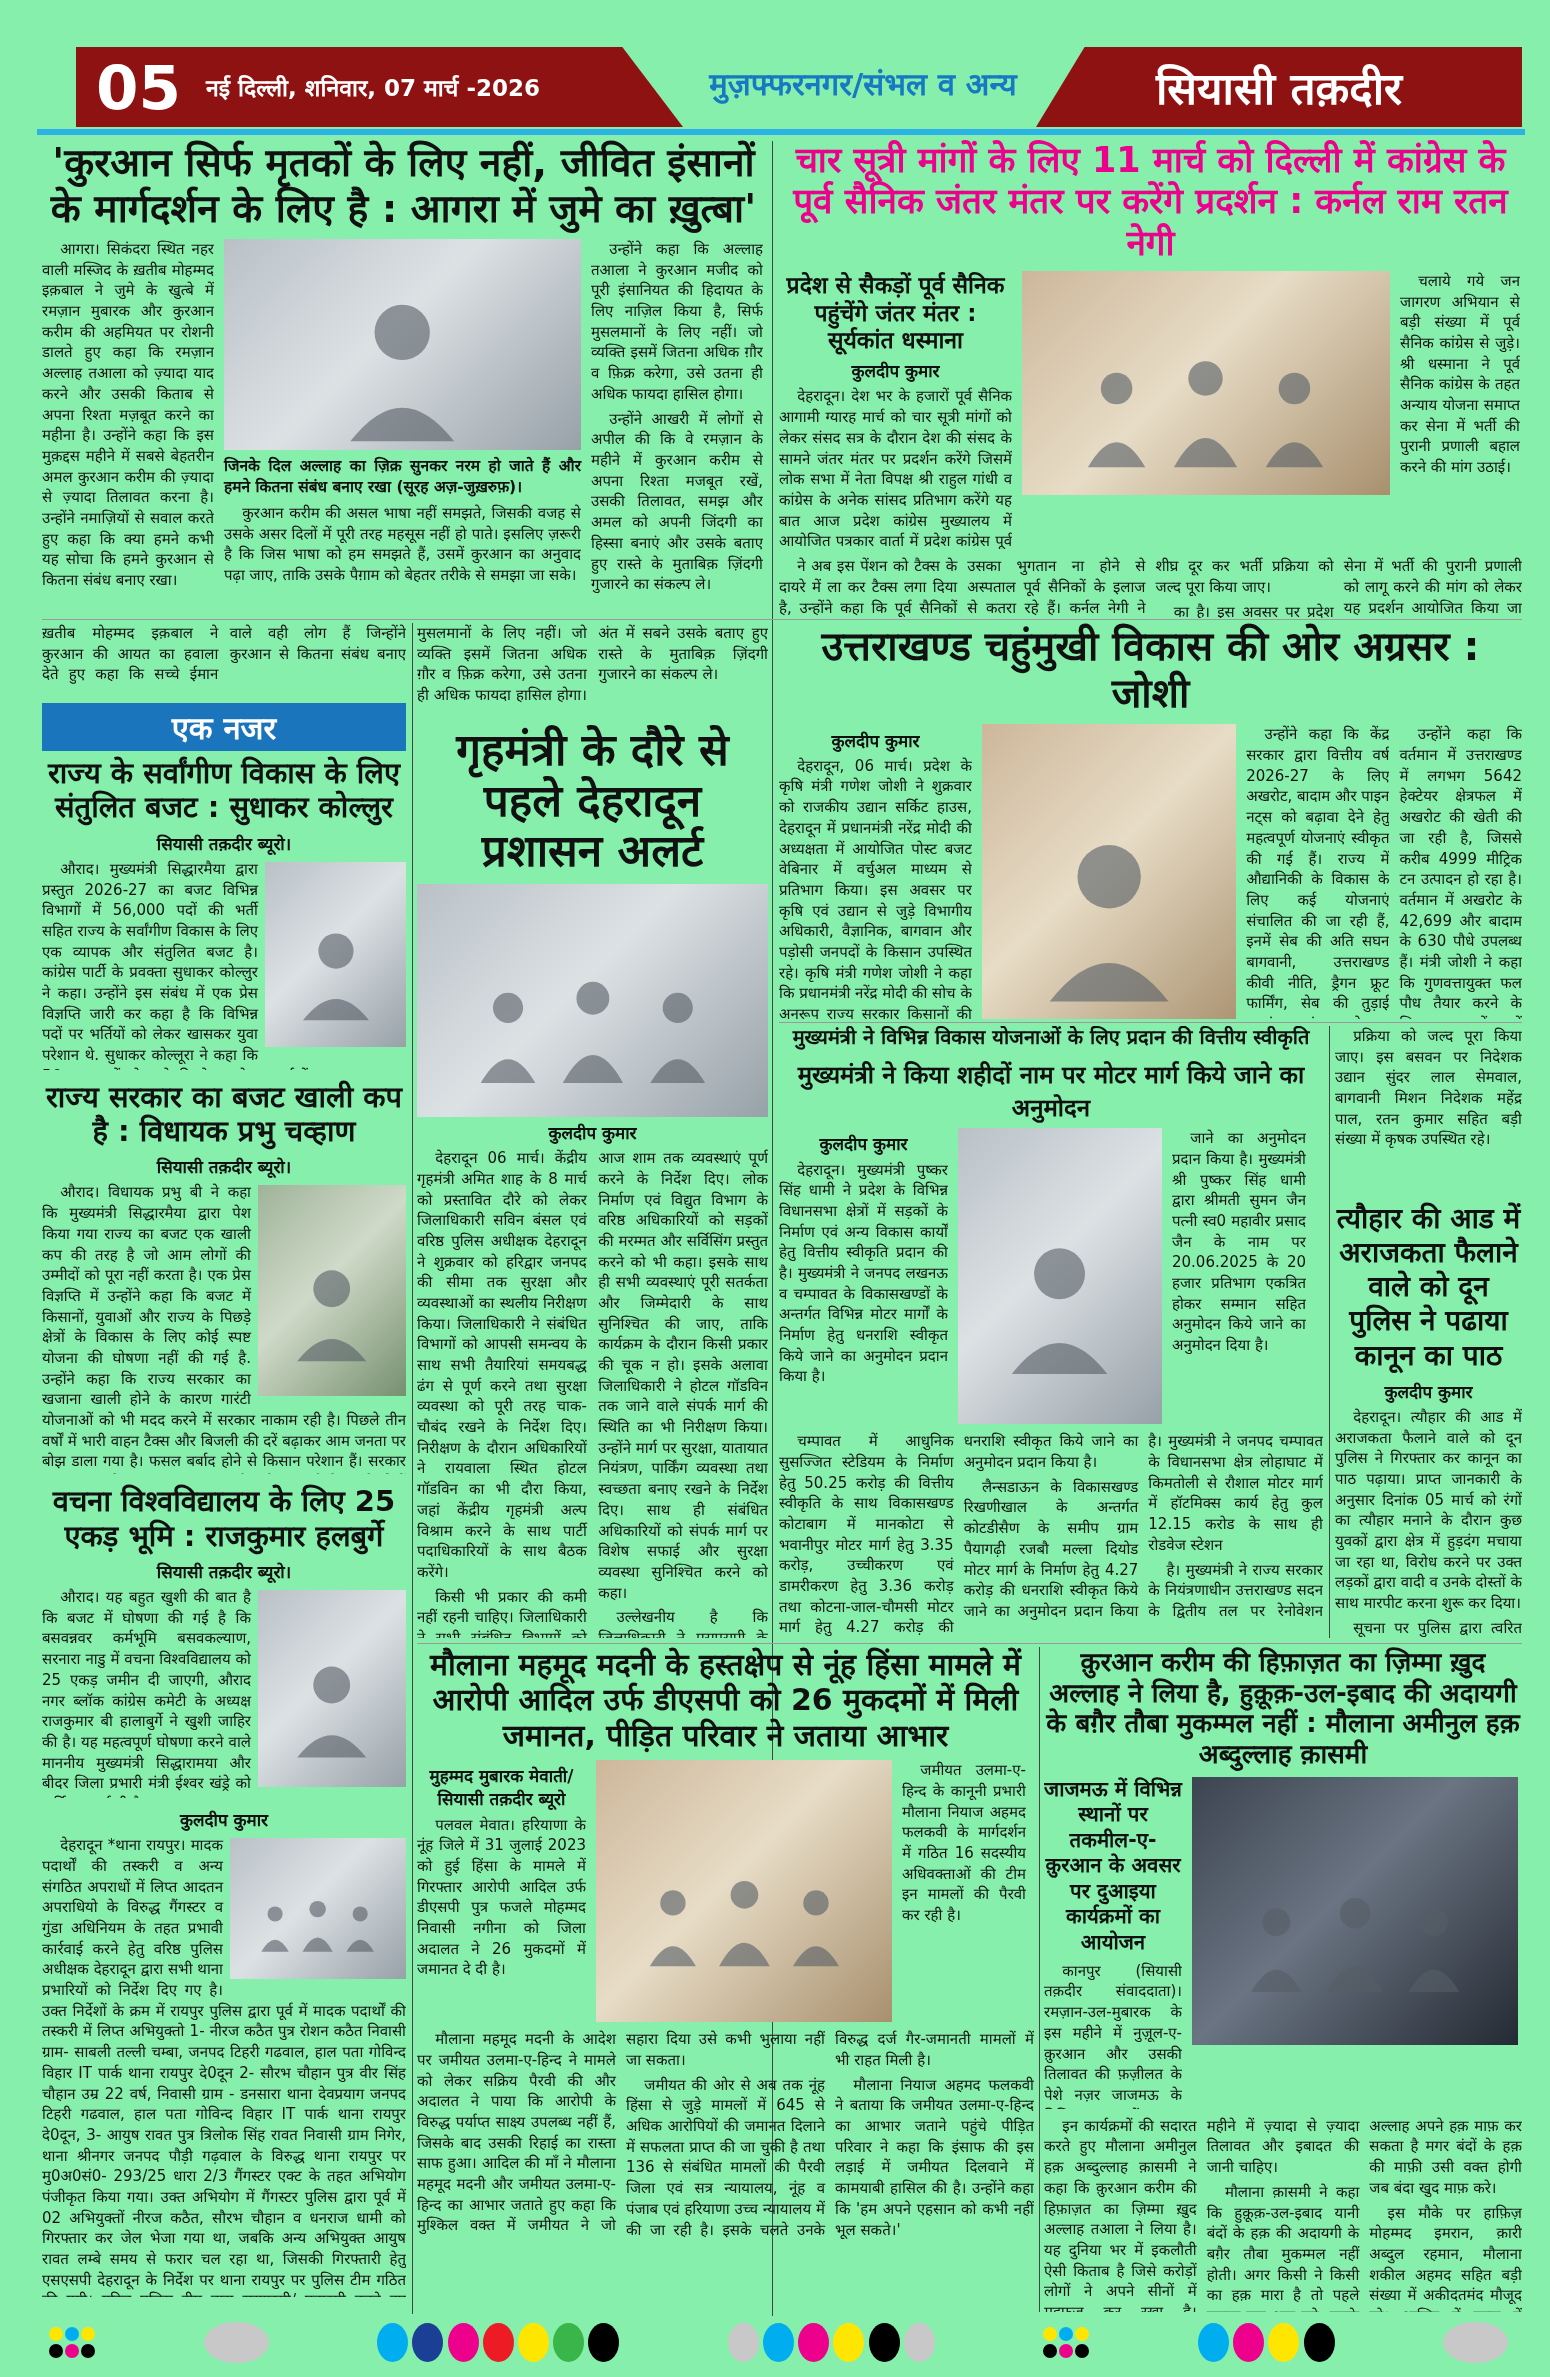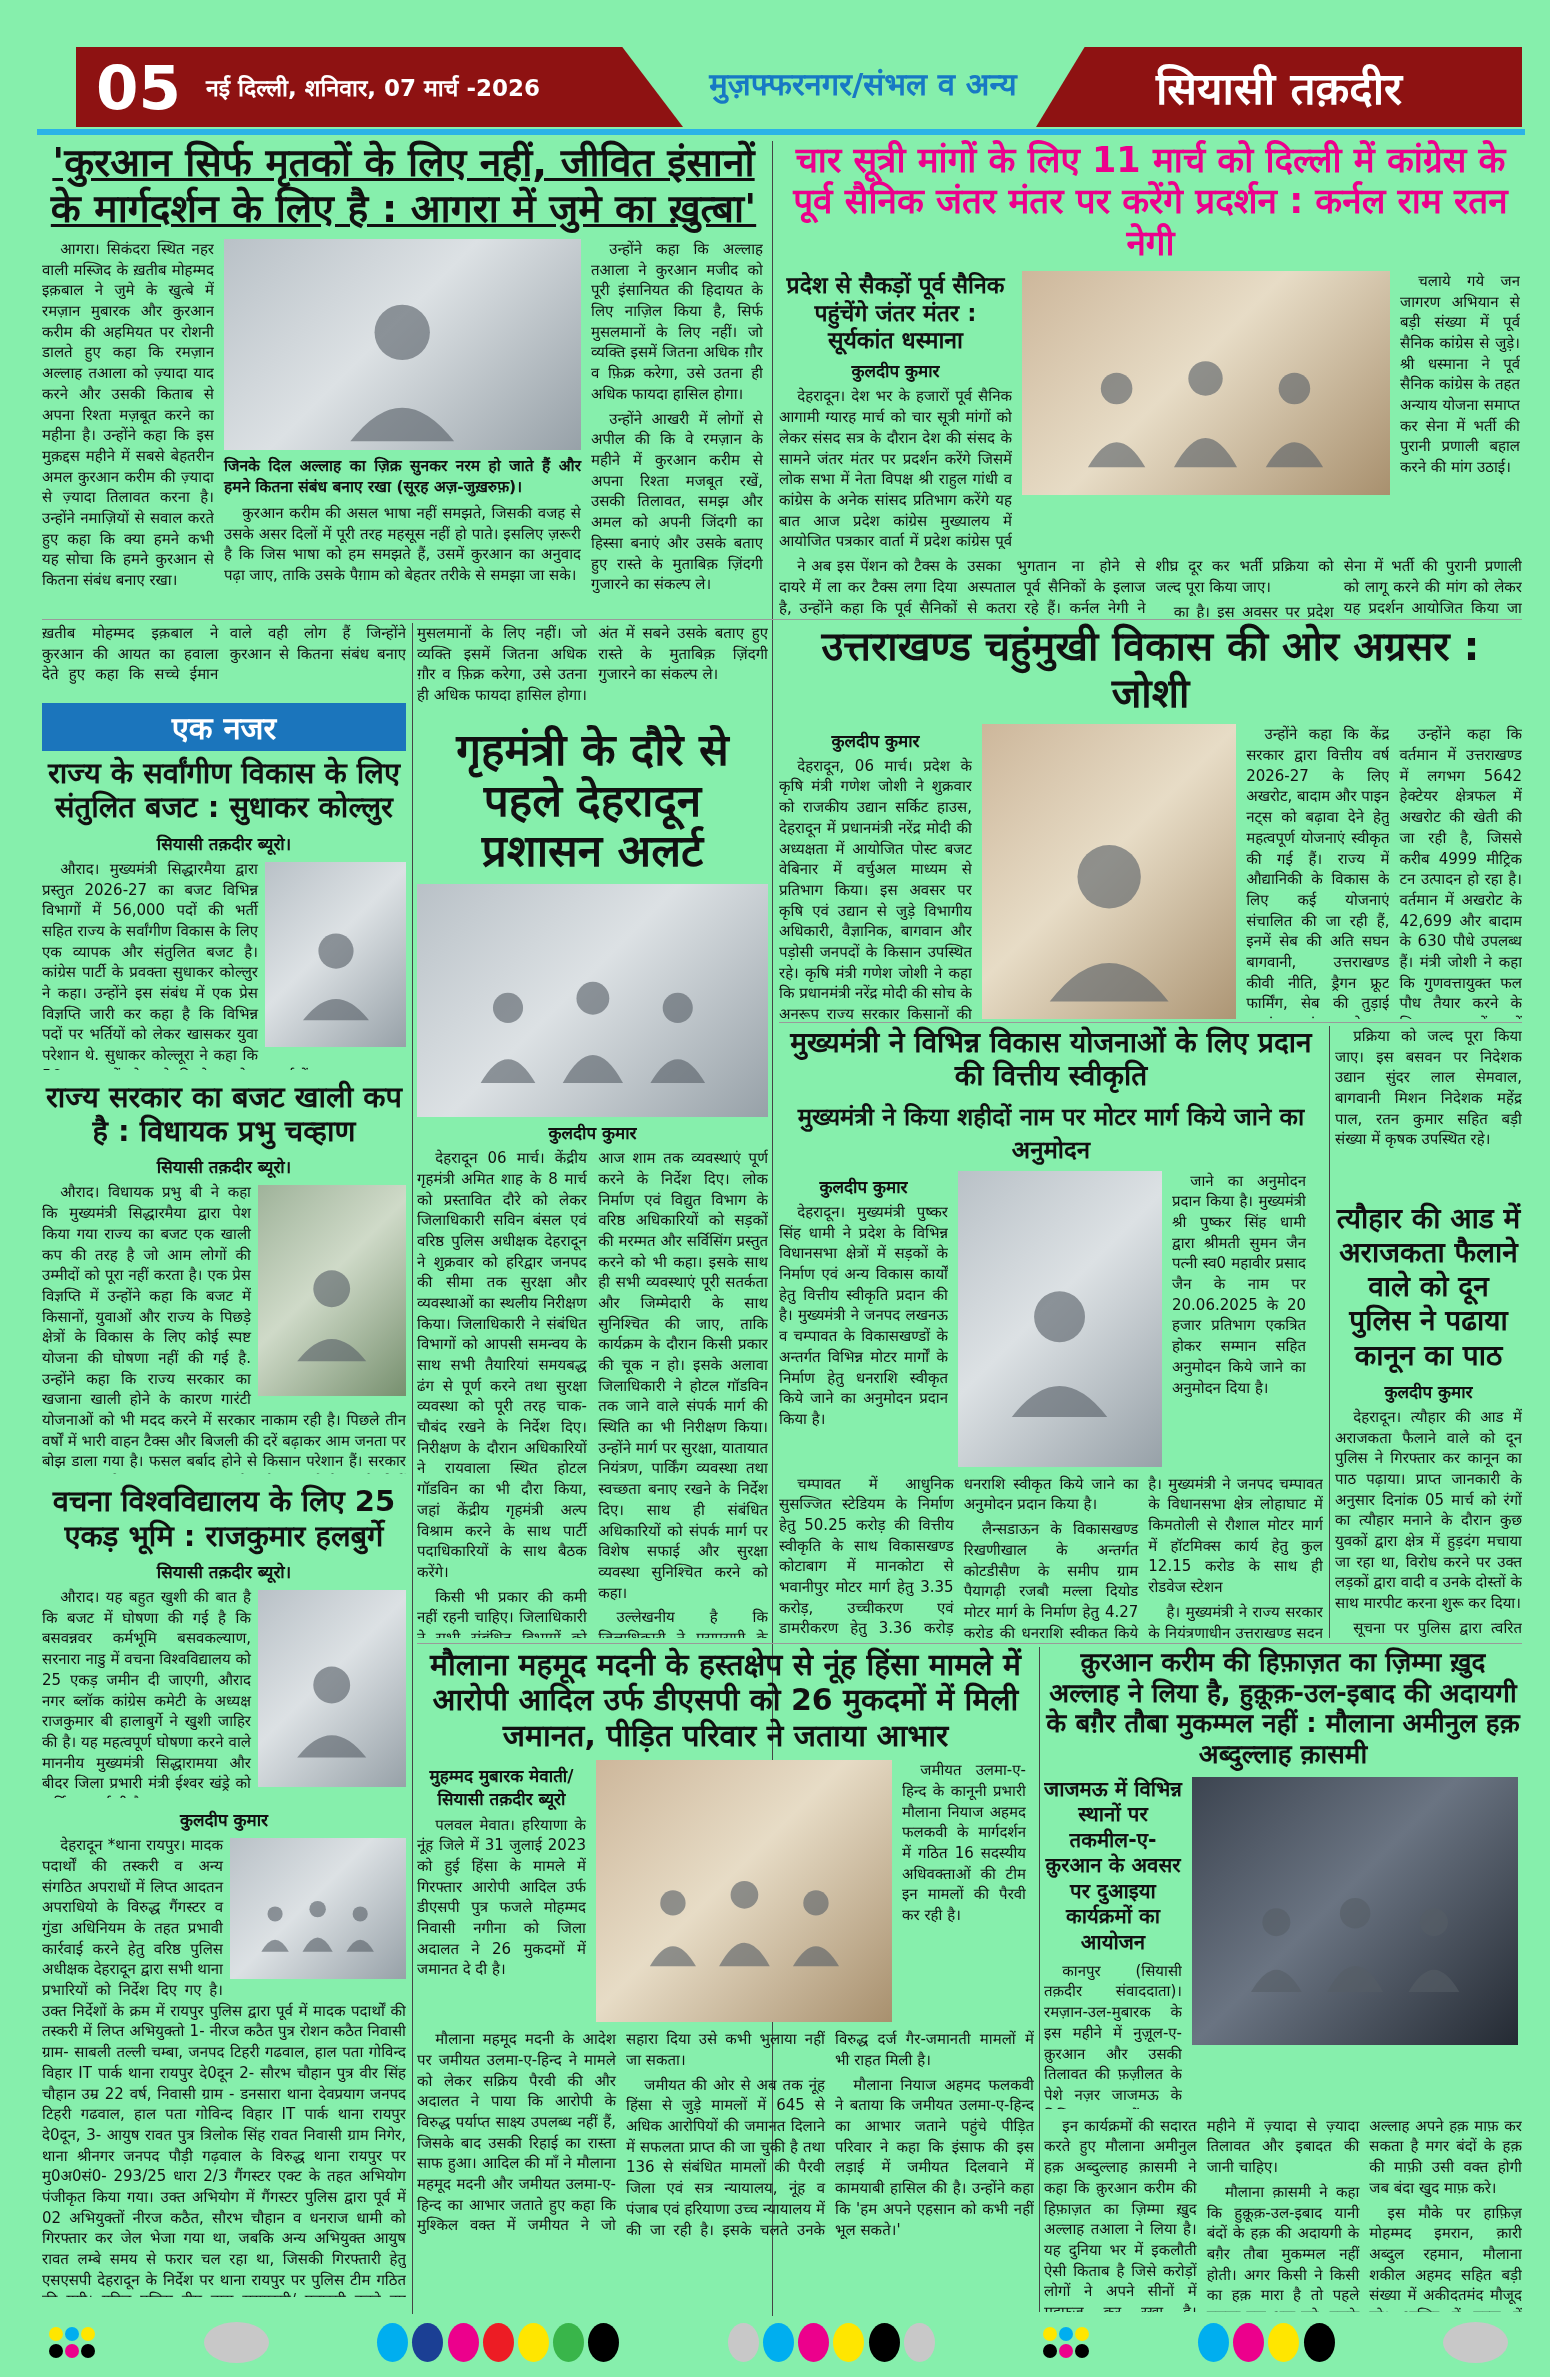--- a/index.html
+++ b/index.html
@@ -25,21 +25,21 @@
   .photo svg{position:absolute;left:0;right:0;bottom:0;margin:auto;width:78%;height:82%;opacity:.6;}
   .ph-warm{background:linear-gradient(135deg,#cdb79b,#e7dcc6 45%,#a8906e);}
   .ph-dark{background:linear-gradient(135deg,#3c4450,#6a7482 45%,#242a33);}
   .ph-green{background:linear-gradient(135deg,#9fb39a,#cfdac8 45%,#77906f);}
   .vrule{position:absolute;width:1.4px;background:#444;}
   .hrule{position:absolute;height:1.4px;background:#9a9a9a;}
   .quote{font-weight:bold;font-size:15.5px;line-height:1.35;text-align:justify;margin:5.6px 0;}
   .cont2{column-count:2;column-gap:11.3px;font-size:15px;line-height:1.38;text-align:justify;overflow:hidden;}
   
   .art-quran{position:absolute;left:42px;top:140px;width:723px;height:478px;overflow:hidden;}
-  .art-quran .hl{font-size:39px;text-decoration:underline;}
+  .art-quran .hl{font-size:39px;}
   .aq-row{display:flex;gap:10px;}
   .aq-col{width:172px;height:359px;}
   .aq-mid{width:357px;}
   
   .art-exserv{position:absolute;left:779px;top:140px;width:743px;height:478px;overflow:hidden;}
   .art-exserv .hl{font-size:35px;color:#ec008c;}
   .ae-row{display:flex;gap:10px;margin-bottom:7px;}
   .ae-sub{width:233px;}
   .ae-sub .subhl{font-weight:bold;font-size:23px;text-align:center;line-height:1.2;margin:1.4px 0 2.8px;}
   .ae-colsm{width:120px;height:224px;}
@@ -56,21 +56,21 @@
   .col-mid .hl{font-size:44px;line-height:1.15;margin-top:10px;}
   .mid-body{column-count:2;column-gap:11.3px;height:502px;margin-top:2.8px;}
   
   .art-joshi{position:absolute;left:779px;top:623px;width:743px;height:396px;overflow:hidden;}
   .art-joshi .hl{font-size:40px;}
   .aj-row{display:flex;gap:10px;}
   .aj-c1{width:233px;height:318px;}
   .aj-c3{width:173px;height:318px;}
   
   .art-cm{position:absolute;left:779px;top:1026px;width:544px;height:612px;overflow:hidden;}
-  .art-cm .hl{font-size:28px;}
+  .art-cm .hl{font-size:20px;}
   .art-cm .subhl{font-weight:bold;font-size:24px;text-align:center;margin:1.4px 0 5.6px;}
   .ac-row{display:flex;gap:10px;}
   .ac-c1{width:169px;height:296px;}
   .ac-c3{width:134px;height:296px;}
   .ac-bottom{column-count:3;column-gap:10px;height:211px;margin-top:7px;}
   
   .art-tyohar{position:absolute;left:1335px;top:1026px;width:187px;height:612px;overflow:hidden;}
   .art-tyohar .hl{font-size:28px;line-height:1.22;margin-top:10px;}
   
   .art-madani{position:absolute;left:417px;top:1647px;width:617px;height:665px;overflow:hidden;}

